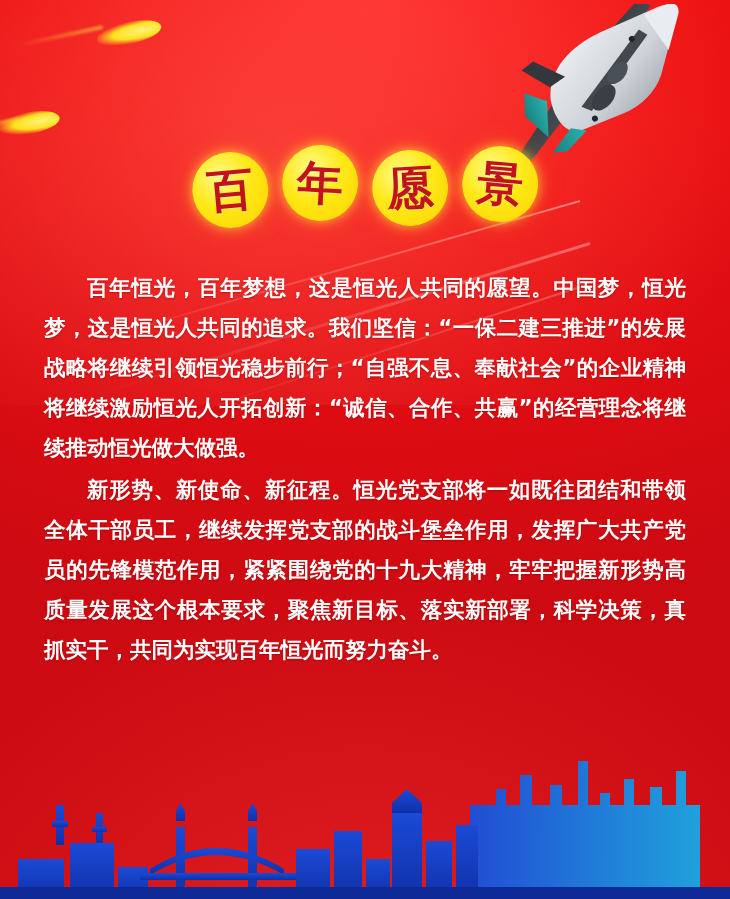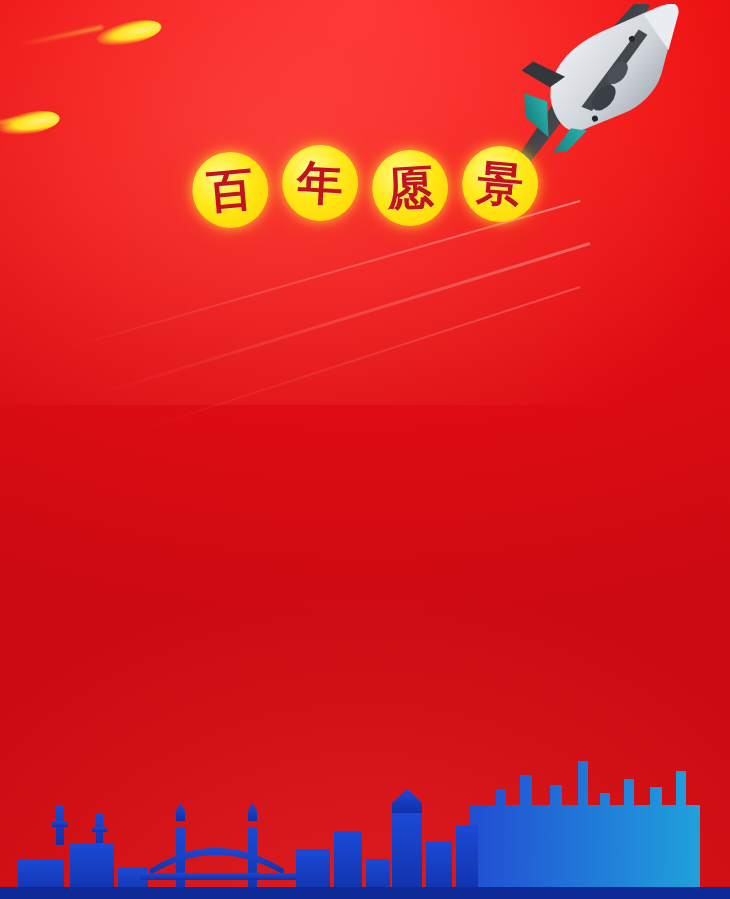--- a/index.html
+++ b/index.html
@@ -171,20 +171,22 @@
   </svg>
 
   <div id="title">
     <div class="title-char">百</div>
     <div class="title-char">年</div>
     <div class="title-char">愿</div>
     <div class="title-char">景</div>
   </div>
 
   <div id="body-copy">
+    <p>百年恒光，百年梦想，这是恒光人共同的愿望。中国梦，恒光梦，这是恒光人共同的追求。我们坚信：“一保二建三推进”的发展战略将继续引领恒光稳步前行；“自强不息、奉献社会”的企业精神将继续激励恒光人开拓创新：“诚信、合作、共赢”的经营理念将继续推动恒光做大做强。</p>
+    <p>新形势、新使命、新征程。恒光党支部将一如既往团结和带领全体干部员工，继续发挥党支部的战斗堡垒作用，发挥广大共产党员的先锋模范作用，紧紧围绕党的十九大精神，牢牢把握新形势高质量发展这个根本要求，聚焦新目标、落实新部署，科学决策，真抓实干，共同为实现百年恒光而努力奋斗。</p>
   </div>
 
   <svg id="skyline" viewBox="0 0 730 190" preserveAspectRatio="none">
     <defs>
       <linearGradient id="skyA" x1="0" y1="0" x2="0" y2="1">
         <stop offset="0%" stop-color="#1b4ad6"></stop>
         <stop offset="100%" stop-color="#1030a8"></stop>
       </linearGradient>
       <linearGradient id="skyB" x1="0" y1="0" x2="1" y2="0">
         <stop offset="0%" stop-color="#1850dd"></stop>

